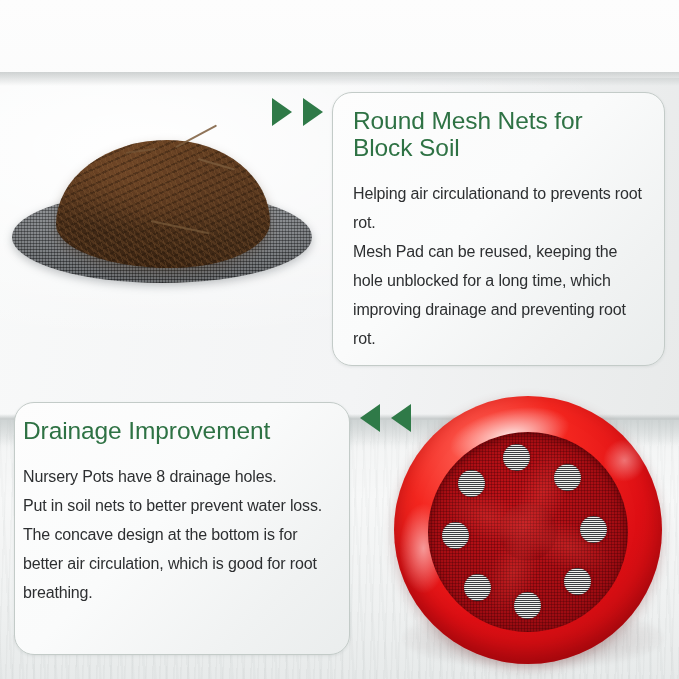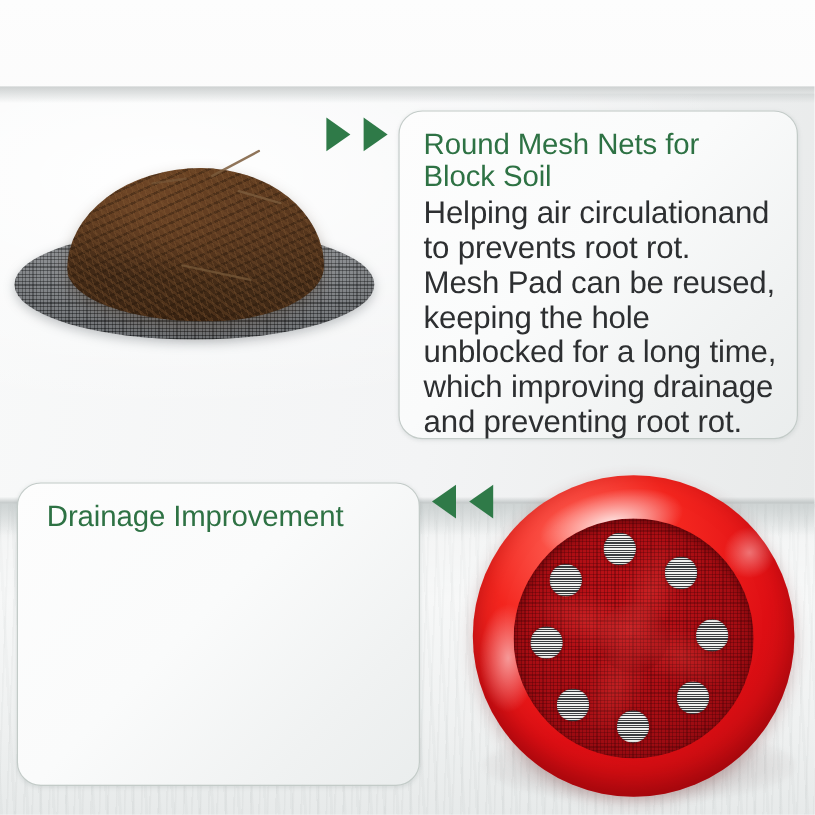--- a/index.html
+++ b/index.html
@@ -80,29 +80,29 @@
   }
   .card-title{
     color:#2e7244;
     font-weight:400;
     font-size:24.5px;
     line-height:27px;
     letter-spacing:-.1px;
   }
   .card-body{
     color:#2d2f31;
-    font-size:26px;
+    font-size:16px;
     line-height:29px;
     letter-spacing:-.15px;
-    margin-top:2px;
+    margin-top:18px;
     white-space:pre-line;
   }
 
   #card-top{ left:332px; top:92px; width:333px; height:274px; padding:14px 16px 0 20px; }
-  #card-bottom{ left:14px; top:402px; width:336px; height:253px; padding:14px 16px 0 24px; }
+  #card-bottom{ left:14px; top:402px; width:336px; height:253px; padding:14px 16px 0 8px; }
 
   
   .arrows{ position:absolute; z-index:7; display:flex; gap:11px; }
   .tri{ width:0;height:0; }
   .tri-right{ border-top:14px solid transparent;border-bottom:14px solid transparent;border-left:20px solid #2f7a48; }
   .tri-left{ border-top:14px solid transparent;border-bottom:14px solid transparent;border-right:20px solid #2f7a48; }
   #arrows-top{ left:272px; top:98px; }
   #arrows-bottom{ left:360px; top:404px; }
 
   
@@ -225,20 +225,22 @@
   </div>
 
   <div class="card" id="card-top">
     <div class="card-title">Round Mesh Nets for Block Soil</div>
     <div class="card-body">Helping air circulationand to prevents root rot.
 Mesh Pad can be reused, keeping the hole unblocked for a long time, which improving drainage and preventing root rot.</div>
   </div>
 
   <div class="card" id="card-bottom">
     <div class="card-title">Drainage Improvement</div>
+    <div class="card-body">Nursery Pots have 8 drainage holes.
+Put in soil nets to better prevent water loss.  The concave design  at the bottom is for better air circulation, which is good for root breathing.</div>
   </div>
 
   <div class="arrows" id="arrows-bottom">
     <div class="tri tri-left"></div>
     <div class="tri tri-left"></div>
   </div>
 
   <div class="pot-scene">
     <div class="pot-shadow"></div>
     <div class="pot-outer">

